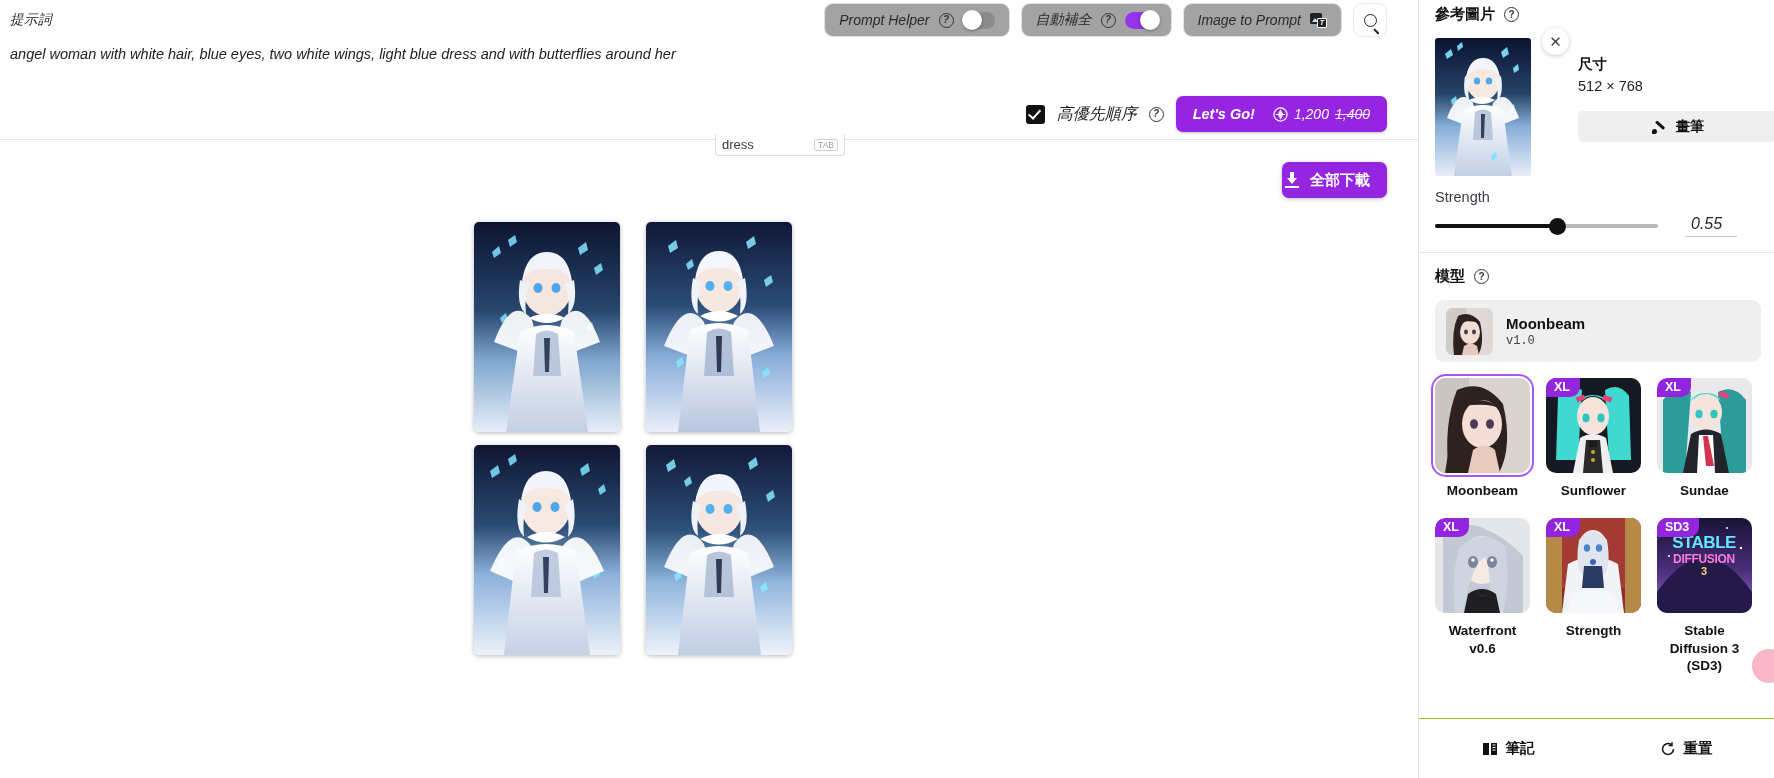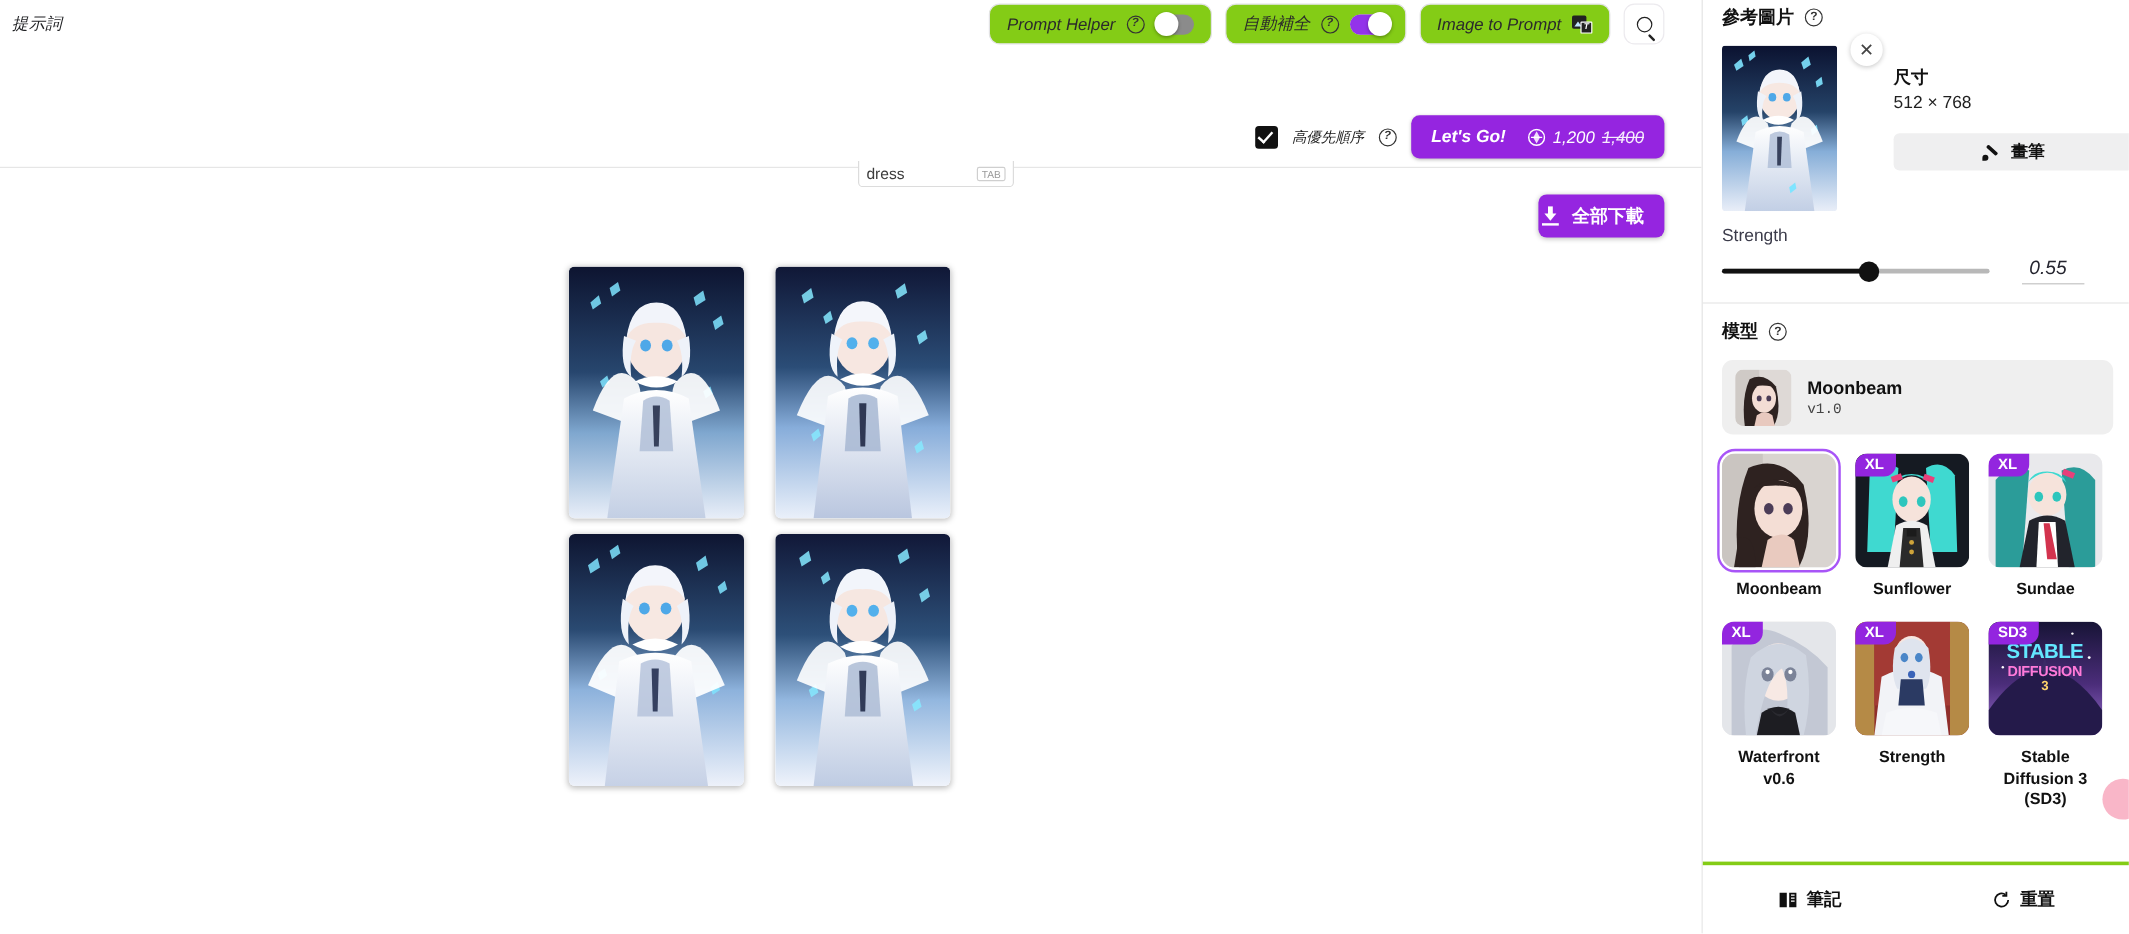--- a/index.html
+++ b/index.html
@@ -25,21 +25,21 @@
     position:absolute; left:10px; top:45px; width:1000px;
     font-size:14.5px; color:#202124; line-height:1.3;
   }
 
   .toolgroup { position:absolute; right:31px; top:3px; display:flex; align-items:center; gap:11px; }
 
   .pill {
     display:flex; align-items:center; gap:9px;
     height:34px; padding:0 14px;
     border:1px solid #e2e2e4; border-radius:9px;
-    background:#84cc16; font-size:14px; color:#2b2b2b; white-space:nowrap;
+    background:#a3a3a3; font-size:14px; color:#2b2b2b; white-space:nowrap;
   }
   .pill .lbl { font-size:14px; }
   .qmark {
     width:15px; height:15px; border-radius:50%;
     border:1.4px solid #333; display:inline-flex; align-items:center; justify-content:center;
     font-size:10px; line-height:1; color:#333; font-weight:600; flex:none;
   }
   .switch { width:32px; height:17px; border-radius:10px; position:relative; flex:none; }
   .switch.off { background:#8b8b8b; }
   .switch.off::after {
@@ -79,21 +79,21 @@
     background:#222; transform:rotate(45deg); transform-origin:left center; border-radius:1px;}
 
   .actionrow { position:absolute; right:31px; top:96px; display:flex; align-items:center; gap:12px; }
   .chk {
     width:19px; height:19px; background:#111; border-radius:3px; position:relative; flex:none;
   }
   .chk::after{
     content:""; position:absolute; left:5.5px; top:2.5px; width:5px; height:10px;
     border:solid #fff; border-width:0 2.3px 2.3px 0; transform:rotate(42deg);
   }
-  .chk-label { font-size:12px; color:#1b1b1b; }
+  .chk-label { font-size:16px; color:#1b1b1b; }
   .go-btn {
     display:flex; align-items:center; gap:18px;
     height:36px; padding:0 17px; border-radius:7px;
     background:#9525e0; color:#fff; font-size:14.5px; font-weight:700;
     box-shadow:0 1px 3px rgba(0,0,0,.25);
   }
   .go-price { display:flex; align-items:center; gap:6px; font-weight:400; font-size:14px; }
   .coin { width:15px; height:15px; flex:none; }
   .strike { text-decoration:line-through; opacity:.92; }
 
@@ -184,40 +184,41 @@
     background:#f0f0f0; }
   .mtile svg { display:block; width:100%; height:100%; }
   .mcell.selected .mtile { outline:2.5px solid #a855f7; outline-offset:2px; border-radius:11px; }
   .badge { position:absolute; left:0; top:0; background:#9325df; color:#fff;
     font-size:12.5px; font-weight:700; padding:2px 10px 3px 8px; border-radius:10px 0 10px 0; z-index:2; }
   .mname { margin-top:9px; width:95px; text-align:center; font-size:13.5px; font-weight:700;
     color:#111; line-height:1.32; }
 
   .side-footer {
     position:absolute; left:0; bottom:0; width:356px; height:60px;
-    border-top:3px solid #84cc16; background:#fff;
+    border-top:1px solid #84cc16; background:#fff;
     display:flex; align-items:center;
   }
   .foot-btn { flex:1; display:flex; align-items:center; justify-content:center; gap:8px;
     font-size:14.5px; font-weight:700; color:#111; }
   .book-ico { width:16px; height:14px; flex:none; }
   .reset-ico { width:16px; height:16px; flex:none; }
   .pink-blob { position:absolute; right:-12px; bottom:95px; width:34px; height:34px;
     border-radius:50%; background:#f9b6c8; }
 </style>
 </head>
 <body>
 
 <div class="app">
 
   <div class="main">
 
     <div class="topbar">
 
       <div class="prompt-label">提示詞</div>
+      <div class="prompt-text">angel woman with white hair, blue eyes, two white wings, light blue dress and with butterflies around her</div>
 
       <div class="toolgroup">
 
         <div class="pill">
           <span class="lbl">Prompt Helper</span>
           <span class="qmark">?</span>
           <span class="switch off"></span>
         </div>
 
         <div class="pill">

